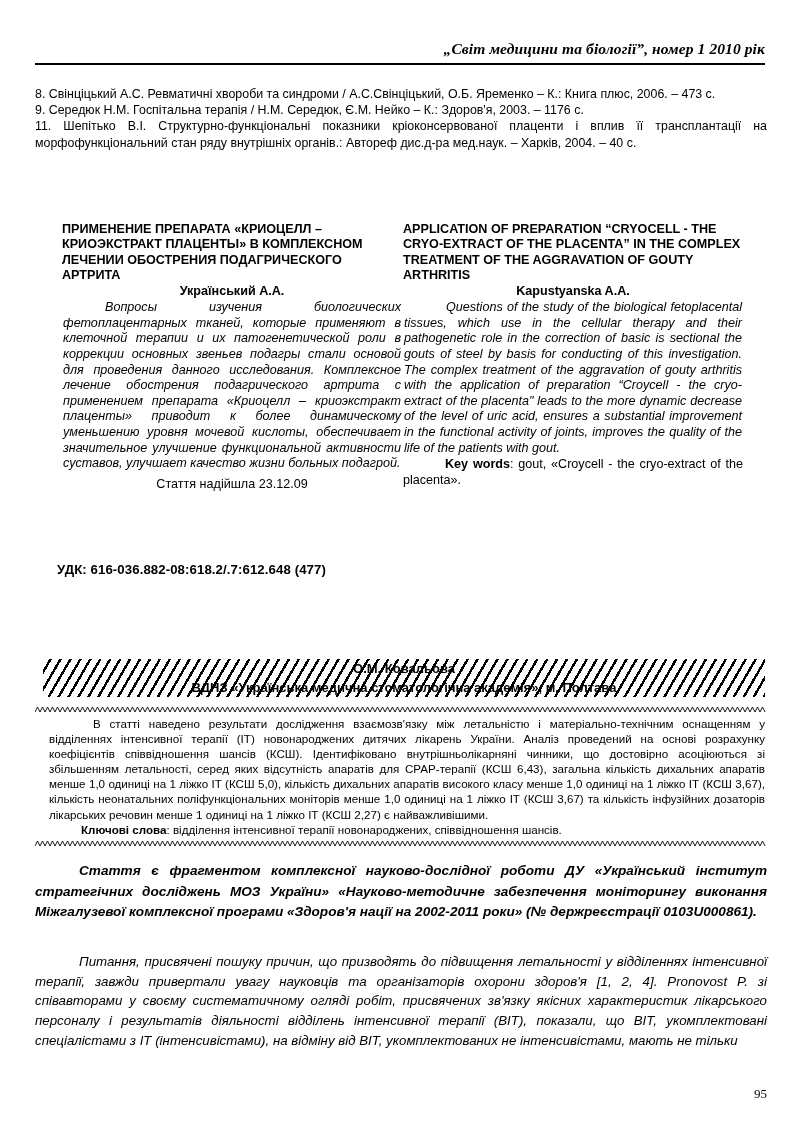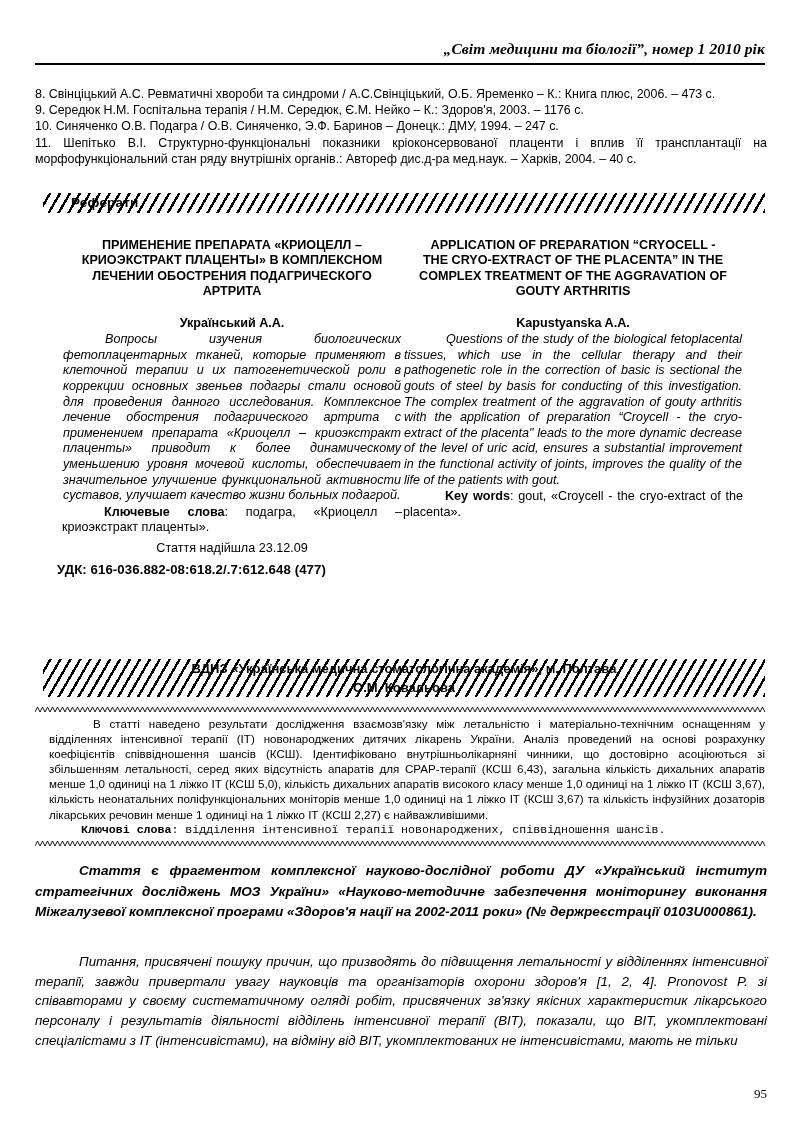--- a/index.html
+++ b/index.html
@@ -91,25 +91,24 @@
     position: absolute;
     top: 0;
     width: 340px;
     font-size: 12.6px;
     line-height: 15.6px;
   }
   .abs-col.left { left: 27px; }
   .abs-col.right { left: 368px; }
 
   .abs-title {
-    text-align: center;
     font-weight: bold;
     font-size: 12.6px;
     line-height: 15.4px;
-    margin: 16px;
+    margin: 0;
   }
   .abs-author {
     text-align: center;
     font-weight: bold;
     font-size: 12.6px;
     line-height: 15.6px;
     margin: 0;
   }
   .abs-body {
     text-align: justify;
@@ -185,21 +184,20 @@
     padding: 0 2px;
   }
   .ua-abs-kw {
     font-size: 11.6px;
     line-height: 15.1px;
     text-align: justify;
     text-justify: inter-word;
     text-indent: 44px;
     margin: 0 0 3px 0;
     padding: 0 2px;
-    font-family: Liberation Mono, monospace;
   }
   .ua-abs-kw b { font-weight: bold; }
 
   
   .funding {
     position: absolute;
     left: 35px; top: 861px; width: 732px;
     font-style: italic;
     font-weight: bold;
     font-size: 13.6px;
@@ -234,54 +232,49 @@
 <body>
 
 <div class="page">
 
   <div class="running-head">„Світ медицини та біології”, номер 1 2010 рік</div>
   <div class="head-rule"></div>
 
   <div class="refs">
     <p class="ref-item">8. Свінціцький А.С. Ревматичні хвороби та синдроми / А.С.Свінціцький, О.Б. Яременко – К.: Книга плюс, 2006. – 473 с.</p>
     <p class="ref-item">9. Середюк Н.М. Госпітальна терапія / Н.М. Середюк, Є.М. Нейко – К.: Здоров'я, 2003. – 1176 с.</p>
-    <p class="ref-item">10. Синяченко О.В. Подагра / О.В. Синяченко, Э.Ф. Баринов – Донецк.: ДМУ, 1994. – 247 с.</p>
     <p class="ref-item">11. Шепітько В.І. Структурно-функціональні показники кріоконсервованої плаценти і вплив її трансплантації на морфофункціональний стан ряду внутрішніх органів.: Автореф дис.д-ра мед.наук. – Харків, 2004. – 40 с.</p>
   </div>
 
-  <div class="hatch-band" id="referati-band">
-    <span class="hatch-text">Реферати</span>
-  </div>
 
   <div class="abstracts">
 
     <div class="abs-col left">
       <p class="abs-title">ПРИМЕНЕНИЕ ПРЕПАРАТА «КРИОЦЕЛЛ – КРИОЭКСТРАКТ ПЛАЦЕНТЫ» В КОМПЛЕКСНОМ ЛЕЧЕНИИ ОБОСТРЕНИЯ ПОДАГРИЧЕСКОГО АРТРИТА</p>
       <p class="abs-author">Український А.А.</p>
       <p class="abs-body">Вопросы изучения биологических фетоплацентарных тканей, которые применяют в клеточной терапии и их патогенетической роли в коррекции основных звеньев подагры стали основой для проведения данного исследования. Комплексное лечение обострения подагрического артрита с применением препарата «Криоцелл – криоэкстракт плаценты» приводит к более динамическому уменьшению уровня мочевой кислоты, обеспечивает значительное улучшение функциональной активности суставов, улучшает качество жизни больных подагрой.</p>
-      <p class="abs-keywords"><b>Ключевые слова</b><span>: подагра, «Криоцелл – криоэкстракт плаценты».</span></p>
       <p class="abs-received">Стаття надійшла 23.12.09</p>
     </div>
 
     <div class="abs-col right">
       <p class="abs-title">APPLICATION OF PREPARATION “CRYOCELL - THE CRYO-EXTRACT OF THE PLACENTA” IN THE COMPLEX TREATMENT OF THE AGGRAVATION OF GOUTY ARTHRITIS</p>
       <p class="abs-author">Kapustyanska A.A.</p>
       <p class="abs-body">Questions of the study of the biological fetoplacental tissues, which use in the cellular therapy and their pathogenetic role in the correction of basic is sectional the gouts of steel by basis for conducting of this investigation. The complex treatment of the aggravation of gouty arthritis with the application of preparation “Croycell - the cryo-extract of the placenta" leads to the more dynamic decrease of the level of uric acid, ensures a substantial improvement in the functional activity of joints, improves the quality of the life of the patients with gout.</p>
       <p class="abs-keywords"><b>Key words</b><span>: gout, «Croycell - the cryo-extract of the placenta».</span></p>
     </div>
 
   </div>
 
   <div class="udc">УДК: 616-036.882-08:618.2/.7:612.648 (477)</div>
 
 
   <div class="hatch-band" id="author-band">
     <div class="hatch-inner">
+      <div>О.М. Ковальова</div>
       <div>ВДНЗ «Українська медична стоматологічна академія», м. Полтава</div>
-      <div>О.М. Ковальова</div>
     </div>
   </div>
 
   <div class="ua-abs">
     <svg class="zig" viewBox="0 0 732 7" preserveAspectRatio="none" xmlns="http://www.w3.org/2000/svg">
       <path d="M0,6 L2.5,1 L5,6 L7.5,1 L10,6 L12.5,1 L15,6 L17.5,1 L20,6 L22.5,1 L25,6 L27.5,1 L30,6 L32.5,1 L35,6 L37.5,1 L40,6 L42.5,1 L45,6 L47.5,1 L50,6 L52.5,1 L55,6 L57.5,1 L60,6 L62.5,1 L65,6 L67.5,1 L70,6 L72.5,1 L75,6 L77.5,1 L80,6 L82.5,1 L85,6 L87.5,1 L90,6 L92.5,1 L95,6 L97.5,1 L100,6 L102.5,1 L105,6 L107.5,1 L110,6 L112.5,1 L115,6 L117.5,1 L120,6 L122.5,1 L125,6 L127.5,1 L130,6 L132.5,1 L135,6 L137.5,1 L140,6 L142.5,1 L145,6 L147.5,1 L150,6 L152.5,1 L155,6 L157.5,1 L160,6 L162.5,1 L165,6 L167.5,1 L170,6 L172.5,1 L175,6 L177.5,1 L180,6 L182.5,1 L185,6 L187.5,1 L190,6 L192.5,1 L195,6 L197.5,1 L200,6 L202.5,1 L205,6 L207.5,1 L210,6 L212.5,1 L215,6 L217.5,1 L220,6 L222.5,1 L225,6 L227.5,1 L230,6 L232.5,1 L235,6 L237.5,1 L240,6 L242.5,1 L245,6 L247.5,1 L250,6 L252.5,1 L255,6 L257.5,1 L260,6 L262.5,1 L265,6 L267.5,1 L270,6 L272.5,1 L275,6 L277.5,1 L280,6 L282.5,1 L285,6 L287.5,1 L290,6 L292.5,1 L295,6 L297.5,1 L300,6 L302.5,1 L305,6 L307.5,1 L310,6 L312.5,1 L315,6 L317.5,1 L320,6 L322.5,1 L325,6 L327.5,1 L330,6 L332.5,1 L335,6 L337.5,1 L340,6 L342.5,1 L345,6 L347.5,1 L350,6 L352.5,1 L355,6 L357.5,1 L360,6 L362.5,1 L365,6 L367.5,1 L370,6 L372.5,1 L375,6 L377.5,1 L380,6 L382.5,1 L385,6 L387.5,1 L390,6 L392.5,1 L395,6 L397.5,1 L400,6 L402.5,1 L405,6 L407.5,1 L410,6 L412.5,1 L415,6 L417.5,1 L420,6 L422.5,1 L425,6 L427.5,1 L430,6 L432.5,1 L435,6 L437.5,1 L440,6 L442.5,1 L445,6 L447.5,1 L450,6 L452.5,1 L455,6 L457.5,1 L460,6 L462.5,1 L465,6 L467.5,1 L470,6 L472.5,1 L475,6 L477.5,1 L480,6 L482.5,1 L485,6 L487.5,1 L490,6 L492.5,1 L495,6 L497.5,1 L500,6 L502.5,1 L505,6 L507.5,1 L510,6 L512.5,1 L515,6 L517.5,1 L520,6 L522.5,1 L525,6 L527.5,1 L530,6 L532.5,1 L535,6 L537.5,1 L540,6 L542.5,1 L545,6 L547.5,1 L550,6 L552.5,1 L555,6 L557.5,1 L560,6 L562.5,1 L565,6 L567.5,1 L570,6 L572.5,1 L575,6 L577.5,1 L580,6 L582.5,1 L585,6 L587.5,1 L590,6 L592.5,1 L595,6 L597.5,1 L600,6 L602.5,1 L605,6 L607.5,1 L610,6 L612.5,1 L615,6 L617.5,1 L620,6 L622.5,1 L625,6 L627.5,1 L630,6 L632.5,1 L635,6 L637.5,1 L640,6 L642.5,1 L645,6 L647.5,1 L650,6 L652.5,1 L655,6 L657.5,1 L660,6 L662.5,1 L665,6 L667.5,1 L670,6 L672.5,1 L675,6 L677.5,1 L680,6 L682.5,1 L685,6 L687.5,1 L690,6 L692.5,1 L695,6 L697.5,1 L700,6 L702.5,1 L705,6 L707.5,1 L710,6 L712.5,1 L715,6 L717.5,1 L720,6 L722.5,1 L725,6 L727.5,1 L730,6" fill="none" stroke="#000" stroke-width="0.9"></path>
     </svg>
     <p class="ua-abs-body">В статті наведено результати дослідження взаємозв'язку між летальністю і матеріально-технічним оснащенням у відділеннях інтенсивної терапії (ІТ) новонароджених дитячих лікарень України. Аналіз проведений на основі розрахунку коефіцієнтів співвідношення шансів (КСШ). Ідентифіковано внутрішньолікарняні чинники, що достовірно асоціюються зі збільшенням летальності, серед яких відсутність апаратів для СРАР-терапії (КСШ 6,43), загальна кількість дихальних апаратів менше 1,0 одиниці на 1 ліжко ІТ (КСШ 5,0), кількість дихальних апаратів високого класу менше 1,0 одиниці на 1 ліжко ІТ (КСШ 3,67), кількість неонатальних поліфункціональних моніторів менше 1,0 одиниці на 1 ліжко ІТ (КСШ 3,67) та кількість інфузійних дозаторів лікарських речовин менше 1 одиниці на 1 ліжко ІТ (КСШ 2,27) є найважливішими.</p>
     <p class="ua-abs-kw"><b>Ключові слова</b><span>: відділення інтенсивної терапії новонароджених, співвідношення шансів.</span></p>
     <svg class="zig" viewBox="0 0 732 7" preserveAspectRatio="none" xmlns="http://www.w3.org/2000/svg">

